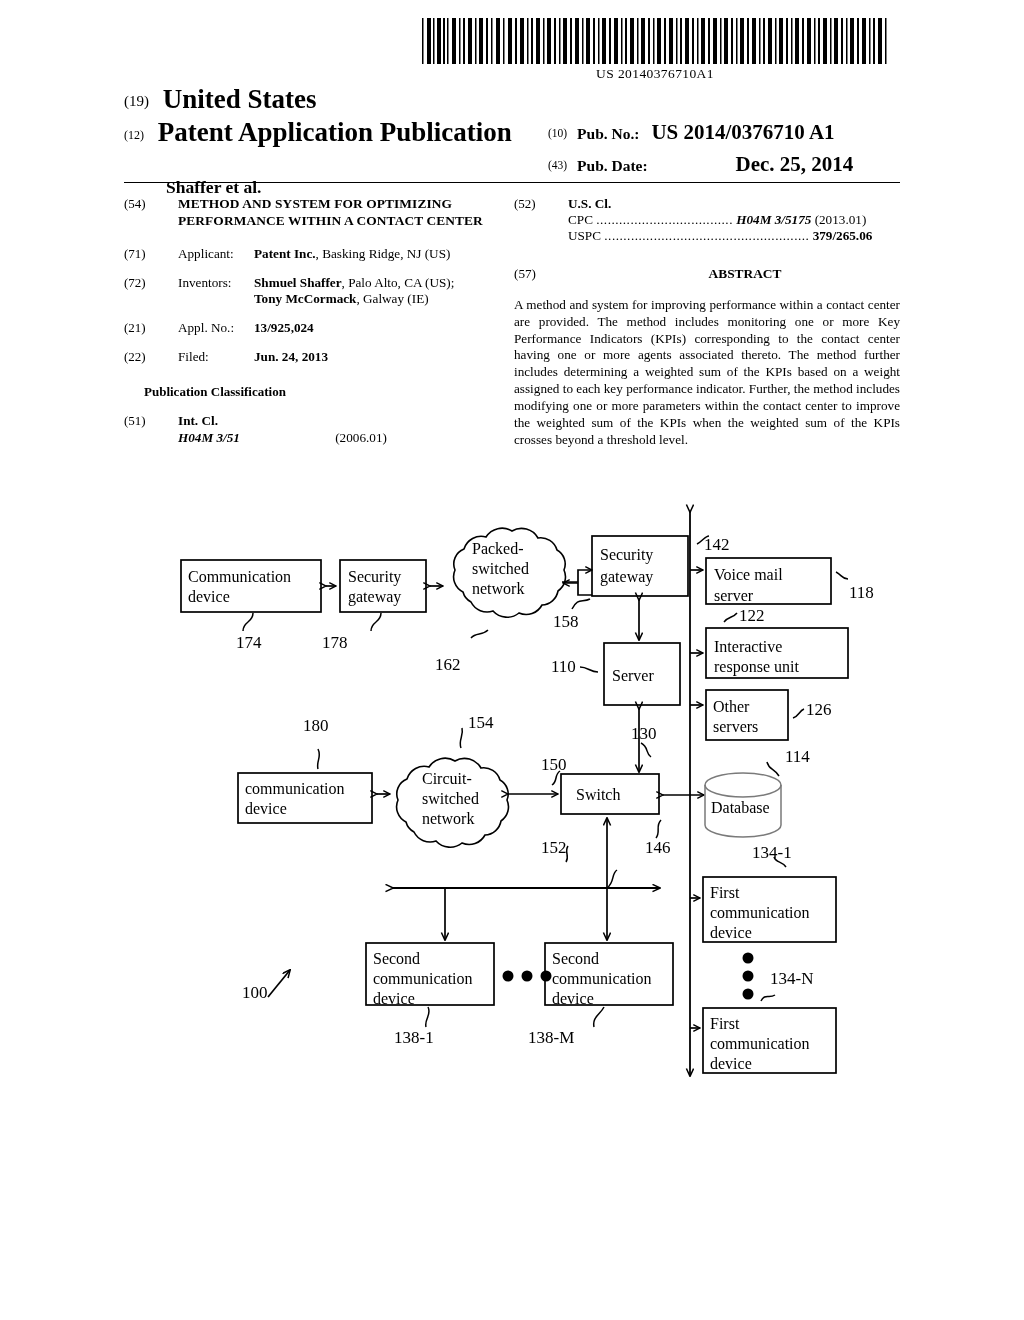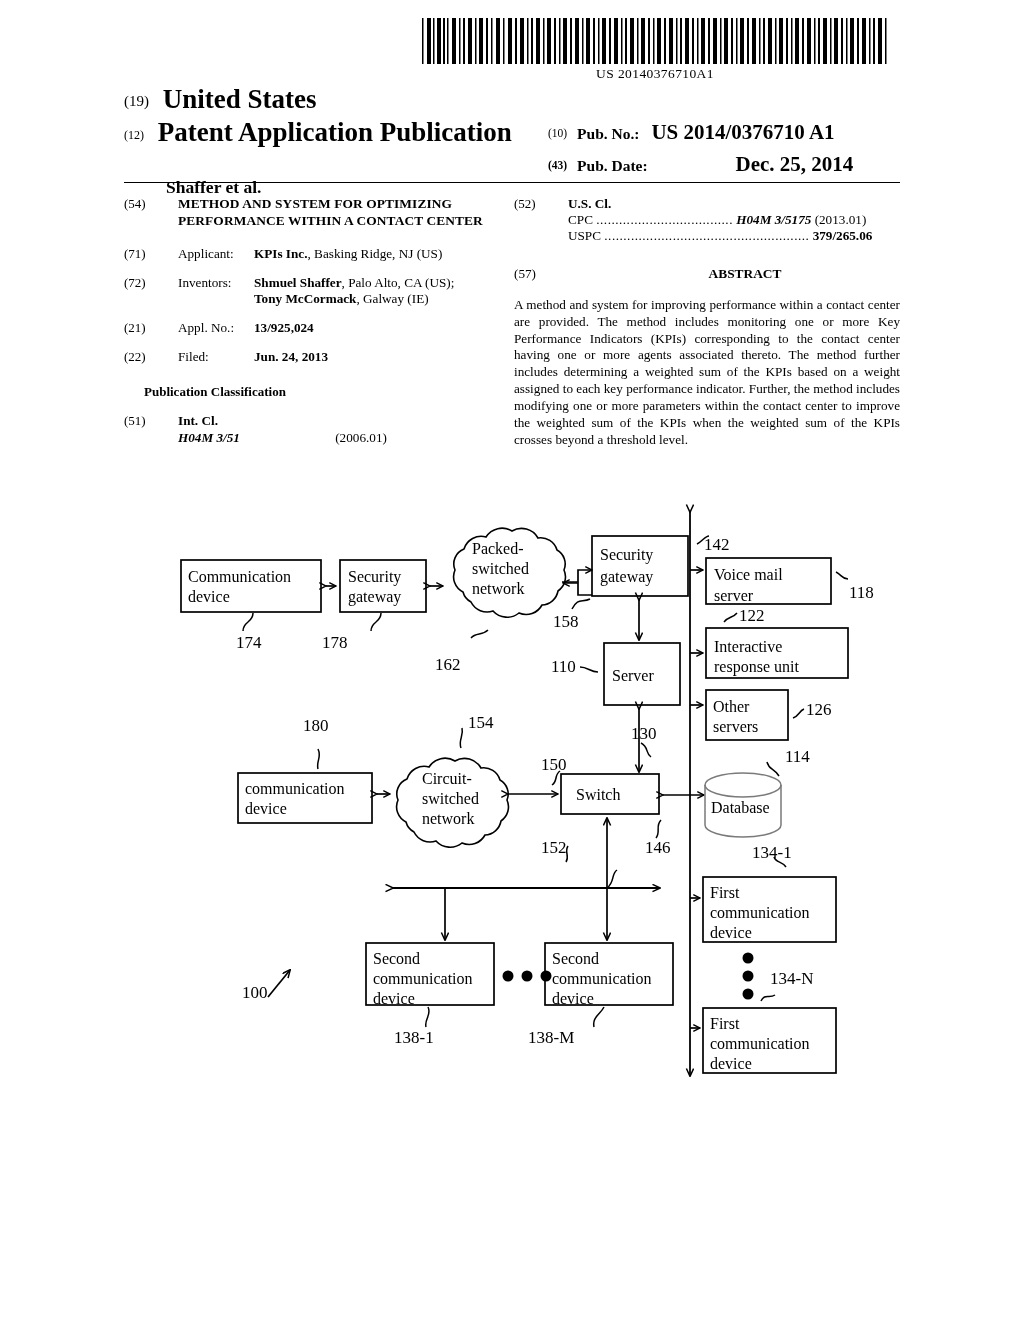--- a/index.html
+++ b/index.html
@@ -25,21 +25,21 @@
   #us-line{position:absolute;left:0;top:0;font-size:27px;font-weight:bold;}
   #us-line .paren{font-size:15px;font-weight:normal;}
   #pap-line{position:absolute;left:0;top:33px;font-size:27px;font-weight:bold;}
   #pap-line .paren{font-size:12px;font-weight:normal;}
   #inventor-line{position:absolute;left:42px;top:70px;font-size:17.5px;font-weight:bold;margin-top:23px;}
 
   #pubno-line{position:absolute;left:424px;top:36px;font-size:15.5px;font-weight:bold;white-space:nowrap;}
   #pubno-line .paren{font-size:11.5px;font-weight:normal;}
   #pubno-val{font-size:21px;font-weight:bold;margin-left:8px;}
   #pubdate-line{position:absolute;left:424px;top:68px;font-size:15.5px;font-weight:bold;white-space:nowrap;}
-  #pubdate-line .paren{font-size:11.5px;font-weight:bold;}
+  #pubdate-line .paren{font-size:11.5px;font-weight:normal;}
   #pubdate-val{font-size:21px;font-weight:bold;margin-left:84px;}
 
   #rule-top{position:absolute;left:124px;top:182px;width:776px;height:0;border-top:1.6px solid #000;}
 
   
   .col{position:absolute;top:196px;font-size:13.2px;line-height:1.22;}
   #col-left{left:124px;width:370px;}
   #col-right{left:514px;width:386px;}
 
   .field{position:relative;padding-left:54px;margin-bottom:13px;}
@@ -206,21 +206,21 @@
 
     <div id="title-field" class="field">
       <span class="num">(54)</span>
       <span class="ttl">METHOD AND SYSTEM FOR OPTIMIZING PERFORMANCE WITHIN A CONTACT CENTER</span>
     </div>
 
     <div class="field">
       <span class="num">(71)</span>
       <div class="kv">
         <span class="k">Applicant:</span>
-        <span class="b">KPIs Inc.</span><span>, Basking Ridge, NJ (US)</span>
+        <span class="b">Patent Inc.</span><span>, Basking Ridge, NJ (US)</span>
       </div>
     </div>
 
     <div class="field">
       <span class="num">(72)</span>
       <div class="kv">
         <span class="k">Inventors:</span>
         <div><span class="b">Shmuel Shaffer</span><span>, Palo Alto, CA (US);</span></div>
         <div><span class="b">Tony McCormack</span><span>, Galway (IE)</span></div>
       </div>

